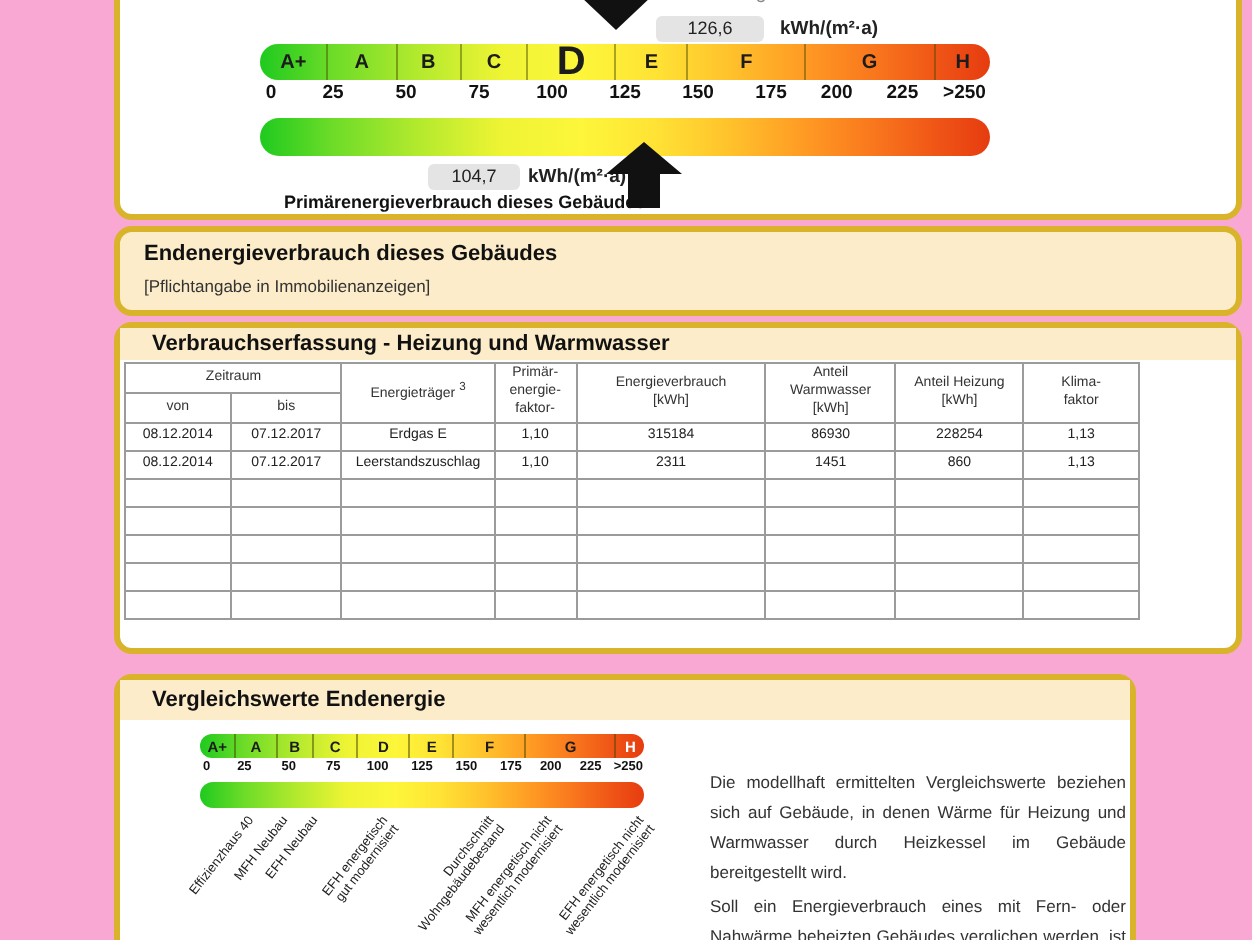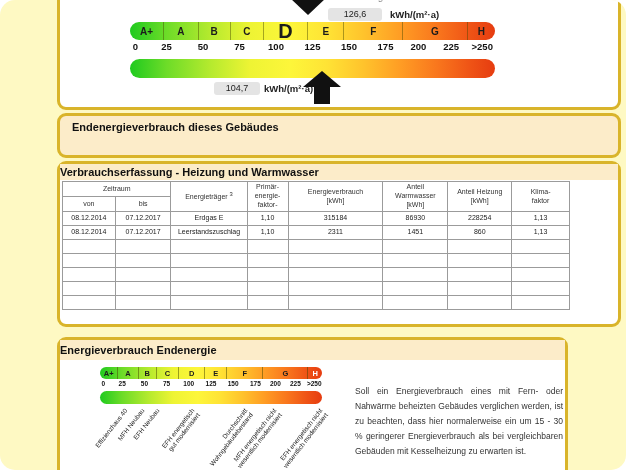--- a/index.html
+++ b/index.html
@@ -1,17 +1,17 @@
 <!DOCTYPE html>
 <html><head>
 <meta charset="utf-8">
 <style>
   html,body{margin:0;padding:0;}
   body{font-family:"Liberation Sans", sans-serif; background:#ffffff;}
-  #page{position:relative; width:626px; height:470px; overflow:hidden; background:#fef9c3;border-radius:15px;}
+  #page{position:relative; width:626px; height:470px; overflow:hidden; background:#f9a8d4;}
 
   .goldbox{position:absolute; border:3px solid #d9b42a; border-radius:9px; background:#fff; box-sizing:border-box;}
 
   
   #box-scale{left:57px; top:-30px; width:564px; height:140px;}
   .cut-top-text{position:absolute; left:280px; top:18px; font-size:10px; color:#8a8a8a; white-space:nowrap;}
   .arrow-down{position:absolute; left:230px; top:25px; width:0; height:0;
     border-left:18px solid transparent; border-right:18px solid transparent; border-top:17px solid #111;}
   .valbox{position:absolute; background:#e4e4e4; border-radius:3px; text-align:center; color:#222;}
   #val-end{left:268px; top:35px; width:54px; height:13px; font-size:9px; line-height:13px;}
@@ -34,21 +34,21 @@
   
   #box-end{left:57px; top:113px; width:564px; height:45px; background:#fcecc9;}
   #box-end .title{position:absolute; left:12px; top:5px; font-size:11px; font-weight:bold; color:#111;}
   #box-end .note{position:absolute; left:12px; top:22px; font-size:8.5px; color:#333;}
   #box-end .panel{position:absolute; left:383px; top:1px; width:152px; height:36px; background:#e6e6e6; border-radius:6px;
     display:flex; align-items:center; justify-content:flex-end; padding-right:10px; box-sizing:border-box; font-size:9px; color:#222;}
 
   
   #box-table{left:57px; top:161px; width:564px; height:166px;}
   .strip{position:absolute; left:0; top:0; right:0; height:16px; background:#fcecc9; display:flex; align-items:center;}
-  .strip .title{font-size:11px; font-weight:bold; color:#111; margin-left:0; white-space:nowrap;}
+  .strip .title{font-size:11px; font-weight:bold; color:#111; margin-left:16px; white-space:nowrap;}
   #ctable{position:absolute; left:2px; top:17px; width:508px; border-collapse:collapse; table-layout:fixed; font-size:7px; color:#222;}
   #ctable th,#ctable td{border:1px solid #9b9b9b; padding:0 1px; text-align:center; font-weight:normal; white-space:pre-line; line-height:1.25; overflow:hidden;}
   #ctable thead th{height:14px; color:#333;}
   #ctable tbody td{height:13px;}
 
   
   #box-comp{left:57px; top:337px; width:511px; height:160px;}
   #box-comp .strip{height:20px;}
   #mini-letters{position:absolute; left:40px; top:27px; width:222px; height:12px; border-radius:6px; display:flex; overflow:hidden;}
   #mini-letters .seg{display:flex; align-items:center; justify-content:center; font-size:7.5px; font-weight:bold; color:#1c1c1c; border-left:1px solid rgba(70,70,0,.5); box-sizing:border-box;}
@@ -116,24 +116,26 @@
       <span style="left:88%">225</span>
       <span style="left:96.5%">&gt;250</span>
     </div>
 
     <div id="band-thick" class="energy-gradient"></div>
 
     <div id="val-prim" class="valbox">104,7</div>
     <div id="unit-prim">kWh/(m²·a)</div>
     <div class="arrow-up-tri"></div>
     <div class="arrow-up-stem"></div>
+    <div id="caption-prim">Primärenergieverbrauch dieses Gebäudes</div>
   </div>
 
   <div id="box-end" class="goldbox">
     <div class="title">Endenergieverbrauch dieses Gebäudes</div>
+    <div class="note">[Pflichtangabe in Immobilienanzeigen]</div>
   </div>
 
   <div id="box-table" class="goldbox">
     <div class="strip">
       <span class="title">Verbrauchserfassung - Heizung und Warmwasser</span>
     </div>
     <table id="ctable">
       <colgroup>
         <col style="width:10.4%">
           <col style="width:11%">
@@ -236,21 +238,21 @@
             <td></td>
             <td></td>
             <td></td>
           </tr>
       </tbody>
     </table>
   </div>
 
   <div id="box-comp" class="goldbox">
     <div class="strip">
-      <span class="title">Energieverbrauch Endenergie</span>
+      <span class="title">Vergleichswerte Endenergie</span>
     </div>
 
     <div id="mini-letters" class="energy-gradient">
       <div class="seg" style="flex:18">
           <span>A+</span>
         </div>
       <div class="seg" style="flex:20">
           <span>A</span>
         </div>
       <div class="seg" style="flex:18">
@@ -298,17 +300,18 @@
     <div class="rlabel" style="left:50px;  top:67px">EFH energetisch
 gut modernisiert</div>
     <div class="rlabel" style="left:103px; top:67px">Durchschnitt
 Wohngebäudebestand</div>
     <div class="rlabel" style="left:132px; top:67px">MFH energetisch nicht
 wesentlich modernisiert</div>
     <div class="rlabel" style="left:178px; top:67px">EFH energetisch nicht
 wesentlich modernisiert</div>
 
     <div id="comp-text">
+      <p>Die modellhaft ermittelten Vergleichswerte beziehen sich auf Gebäude, in denen Wärme für Heizung und Warmwasser durch Heizkessel im Gebäude bereitgestellt wird.</p>
       <p>Soll ein Energieverbrauch eines mit Fern- oder Nahwärme beheizten Gebäudes verglichen werden, ist zu beachten, dass hier normalerweise ein um 15 - 30 % geringerer Energieverbrauch als bei vergleichbaren Gebäuden mit Kesselheizung zu erwarten ist.</p>
     </div>
   </div>
 
 </div>
 
 </body></html>

